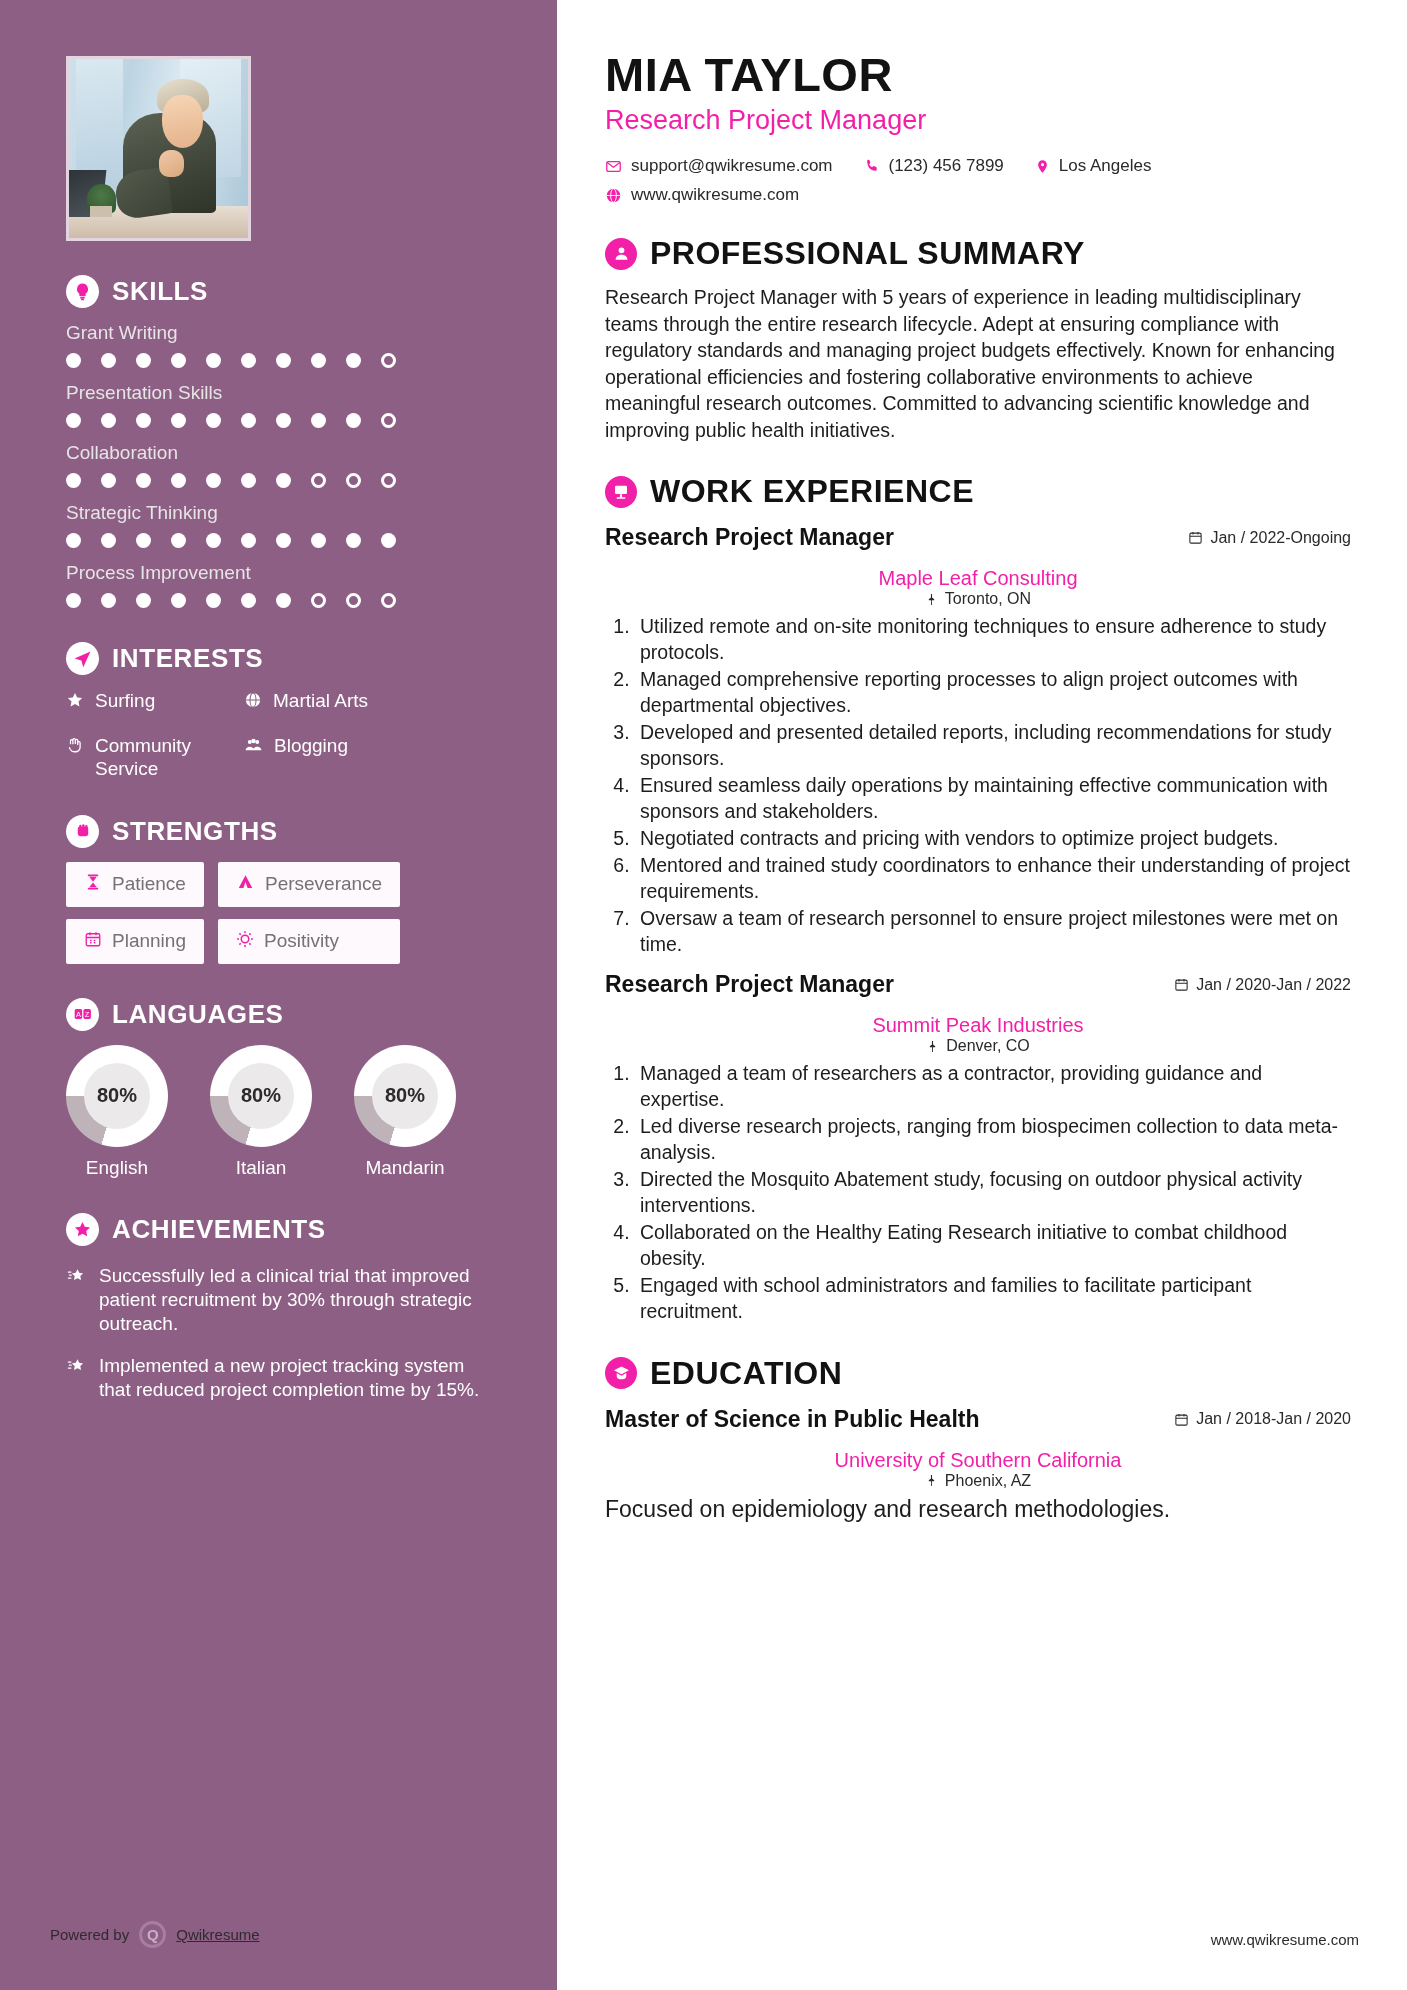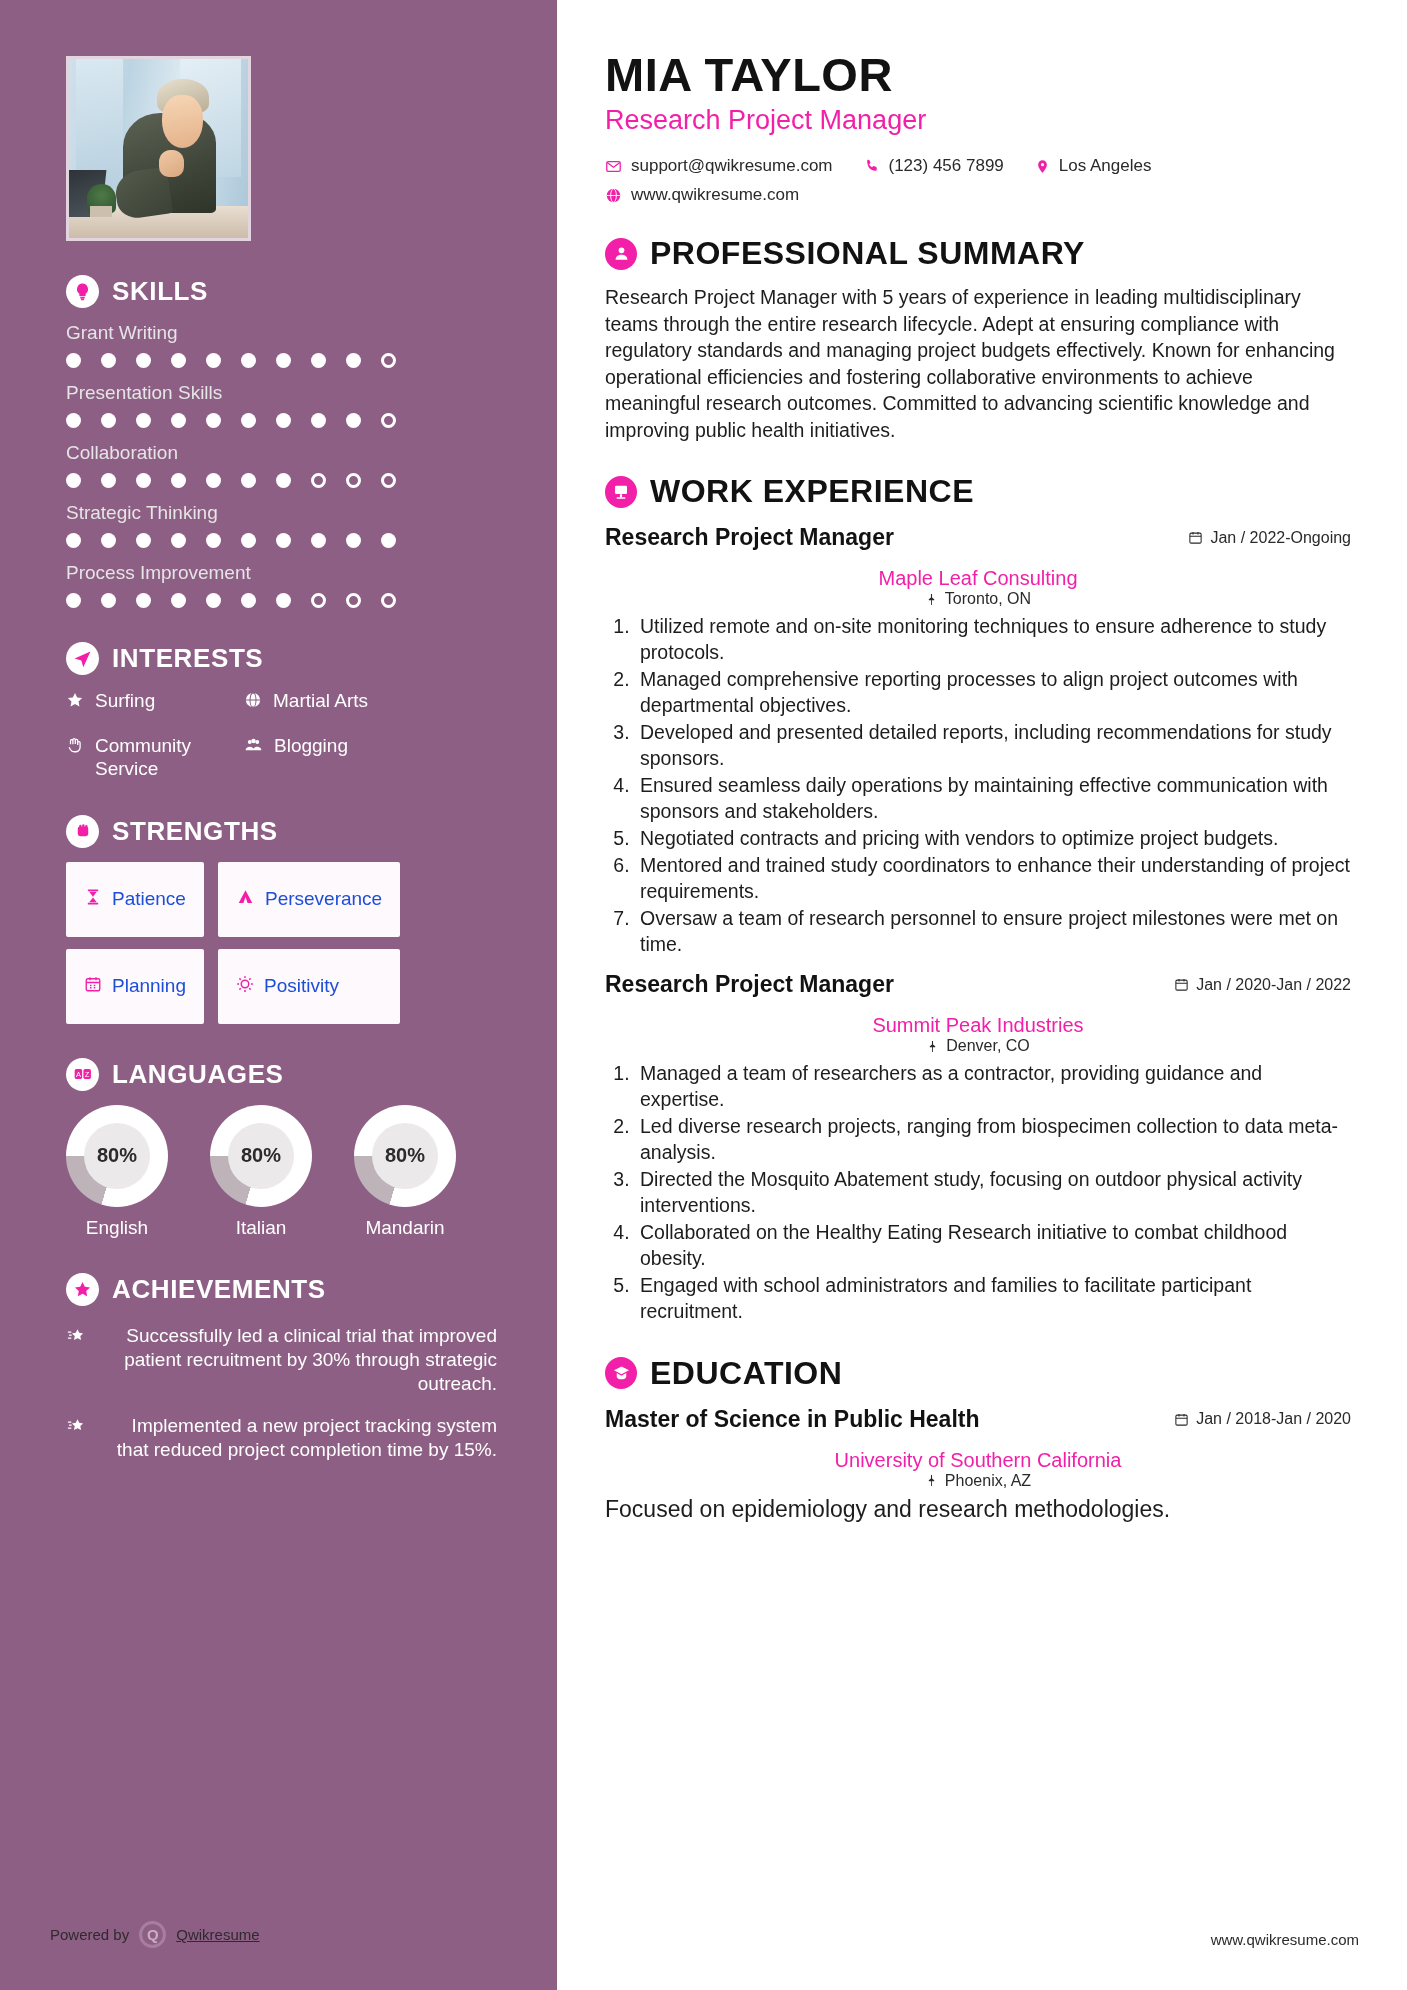--- a/index.html
+++ b/index.html
@@ -78,34 +78,34 @@
   .dot { width:15px; height:15px; border-radius:50%; background:#ffffff; }
   .dot.empty { background: transparent; border: 3px solid #ffffff; width:15px; height:15px;}
 
   .interests-grid { display:grid; grid-template-columns: 178px 1fr; row-gap: 20px; margin-top:6px;}
   .int-item { display:flex; align-items:flex-start; gap:11px; color:#ffffff; font-size:19px; line-height:1.22;}
   .int-item svg { flex:0 0 auto; margin-top:2px; }
 
   .str-grid { display:grid; grid-template-columns: repeat(2, max-content); gap: 12px 14px; margin-top: 6px;}
   .str-box {
     background:#fdf9fc; border-radius: 2px;
-    padding: 26px 18px; display:flex; align-items:center; gap:10px;
-    color:#1d4ed8; font-size:19px; white-space:nowrap;
+    padding: 11px 18px; display:flex; align-items:center; gap:10px;
+    color:#737373; font-size:19px; white-space:nowrap;
   }
 
   .lang-row { display:flex; gap: 42px; margin-top: 12px; }
   .lang { width: 102px; text-align:center; }
   .ring { width: 102px; height: 102px; border-radius:50%; position:relative;
           display:flex; align-items:center; justify-content:center; }
   .ring-inner { width: 66px; height:66px; border-radius:50%; background:#ece9ea;
           display:flex; align-items:center; justify-content:center;
           font-size:20px; font-weight:700; color:#2b2b2b; }
   .lang-label { color:#ffffff; font-size:19px; margin-top: 10px; }
 
-  .ach-item { display:flex; gap:13px; margin-top: 18px; color:#ffffff; font-size:19px; line-height:1.27;text-align:right;}
+  .ach-item { display:flex; gap:13px; margin-top: 18px; color:#ffffff; font-size:19px; line-height:1.27;}
   .ach-item svg { flex:0 0 auto; margin-top:3px;}
 
   .footer-left {
     position:absolute; left:50px; bottom:42px;
     display:flex; align-items:center; gap:10px;
     color:#2f2a2e; font-size:15px;
   }
   .q-logo { width:27px; height:27px; border-radius:50%;
             border:3px solid #a87ea0; color:#c9aec4; display:flex;
             align-items:center; justify-content:center; font-size:15px; font-weight:700;}

